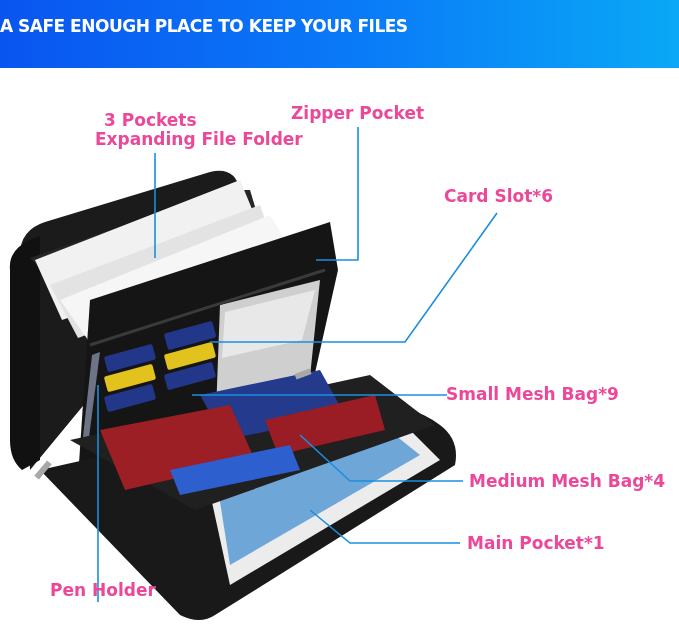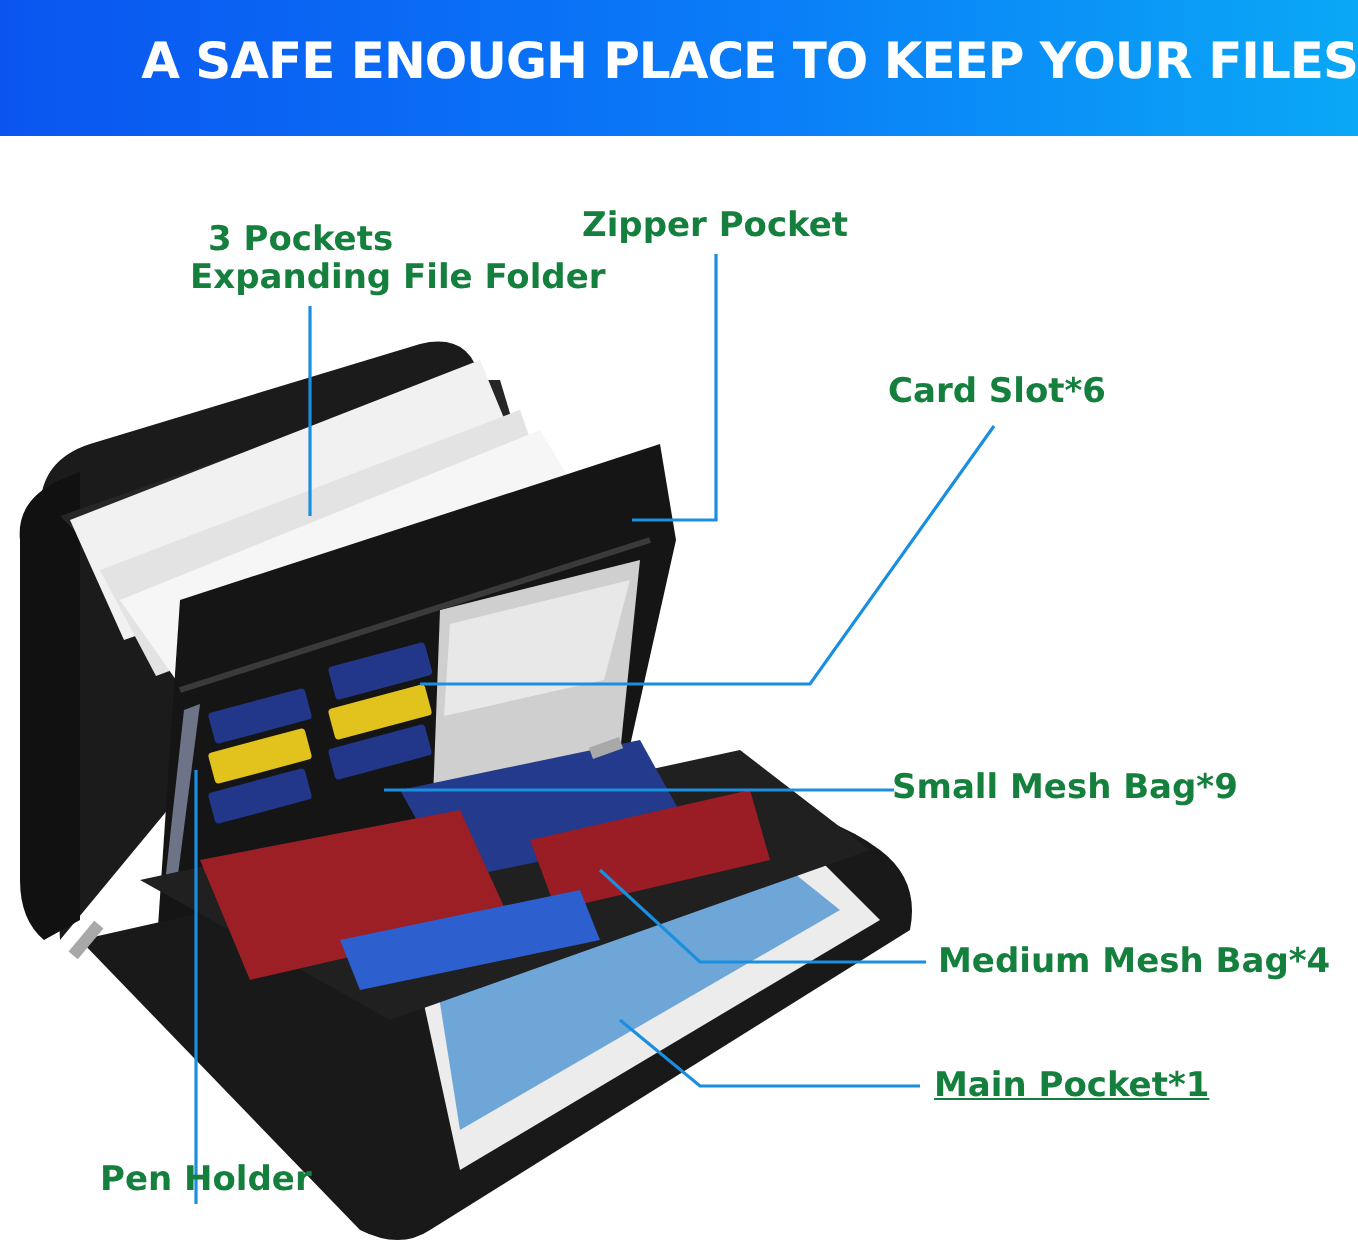--- a/index.html
+++ b/index.html
@@ -1,21 +1,21 @@
 <!DOCTYPE html>
 <html><head>
 <meta charset="utf-8">
 <style>
   html, body { margin:0; padding:0; }
   body { width:679px; height:627px; background:#ffffff; position:relative; overflow:hidden; font-family:"Liberation Sans", sans-serif; }
   .banner { position:absolute; left:0; top:0; width:679px; height:68px;
     background:linear-gradient(90deg,#0a55f0 0%,#0a7cf8 55%,#0aa8f6 100%); }
-  .banner-title { position:absolute; left:0; width:679px; top:16px; text-align:right;
-    color:#fff; font-family:"DejaVu Sans", sans-serif; font-weight:bold; font-size:25px; letter-spacing:-0.5px; }
-  .label { position:absolute; color:#15803d; font-family:"DejaVu Sans", sans-serif; font-weight:bold; font-size:17px; white-space:nowrap; }
+  .banner-title { position:absolute; left:0; width:679px; top:16px; text-align:left;
+    color:#fff; font-family:"DejaVu Sans", sans-serif; font-weight:bold; font-size:17px; letter-spacing:-0.5px; }
+  .label { position:absolute; color:#ec4899; font-family:"DejaVu Sans", sans-serif; font-weight:bold; font-size:17px; white-space:nowrap; }
   .stage { position:absolute; left:0; top:68px; }
   svg { display:block; }
 </style>
 </head>
 <body>
 
 <div class="banner">
   <div class="banner-title">A SAFE ENOUGH PLACE TO KEEP YOUR FILES</div>
 </div>
 
@@ -70,14 +70,14 @@
     <line x1="98" y1="385" x2="98" y2="602"></line>
   </g>
 </svg>
 
 <div class="label" style="left:104px; top:110px;">3 Pockets</div>
 <div class="label" style="left:50px; top:129px;margin-left:45px;">Expanding File Folder</div>
 <div class="label" style="left:291px; top:103px;text-align:center;">Zipper Pocket</div>
 <div class="label" style="left:444px; top:186px;text-align:center;">Card Slot*6</div>
 <div class="label" style="left:446px; top:384px;">Small Mesh Bag*9</div>
 <div class="label" style="left:469px; top:471px;text-align:right;">Medium Mesh Bag*4</div>
-<div class="label" style="left:467px; top:533px;text-decoration:underline;">Main Pocket*1</div>
+<div class="label" style="left:467px; top:533px;">Main Pocket*1</div>
 <div class="label" style="left:50px; top:580px;">Pen Holder</div>
 
 </body></html>

